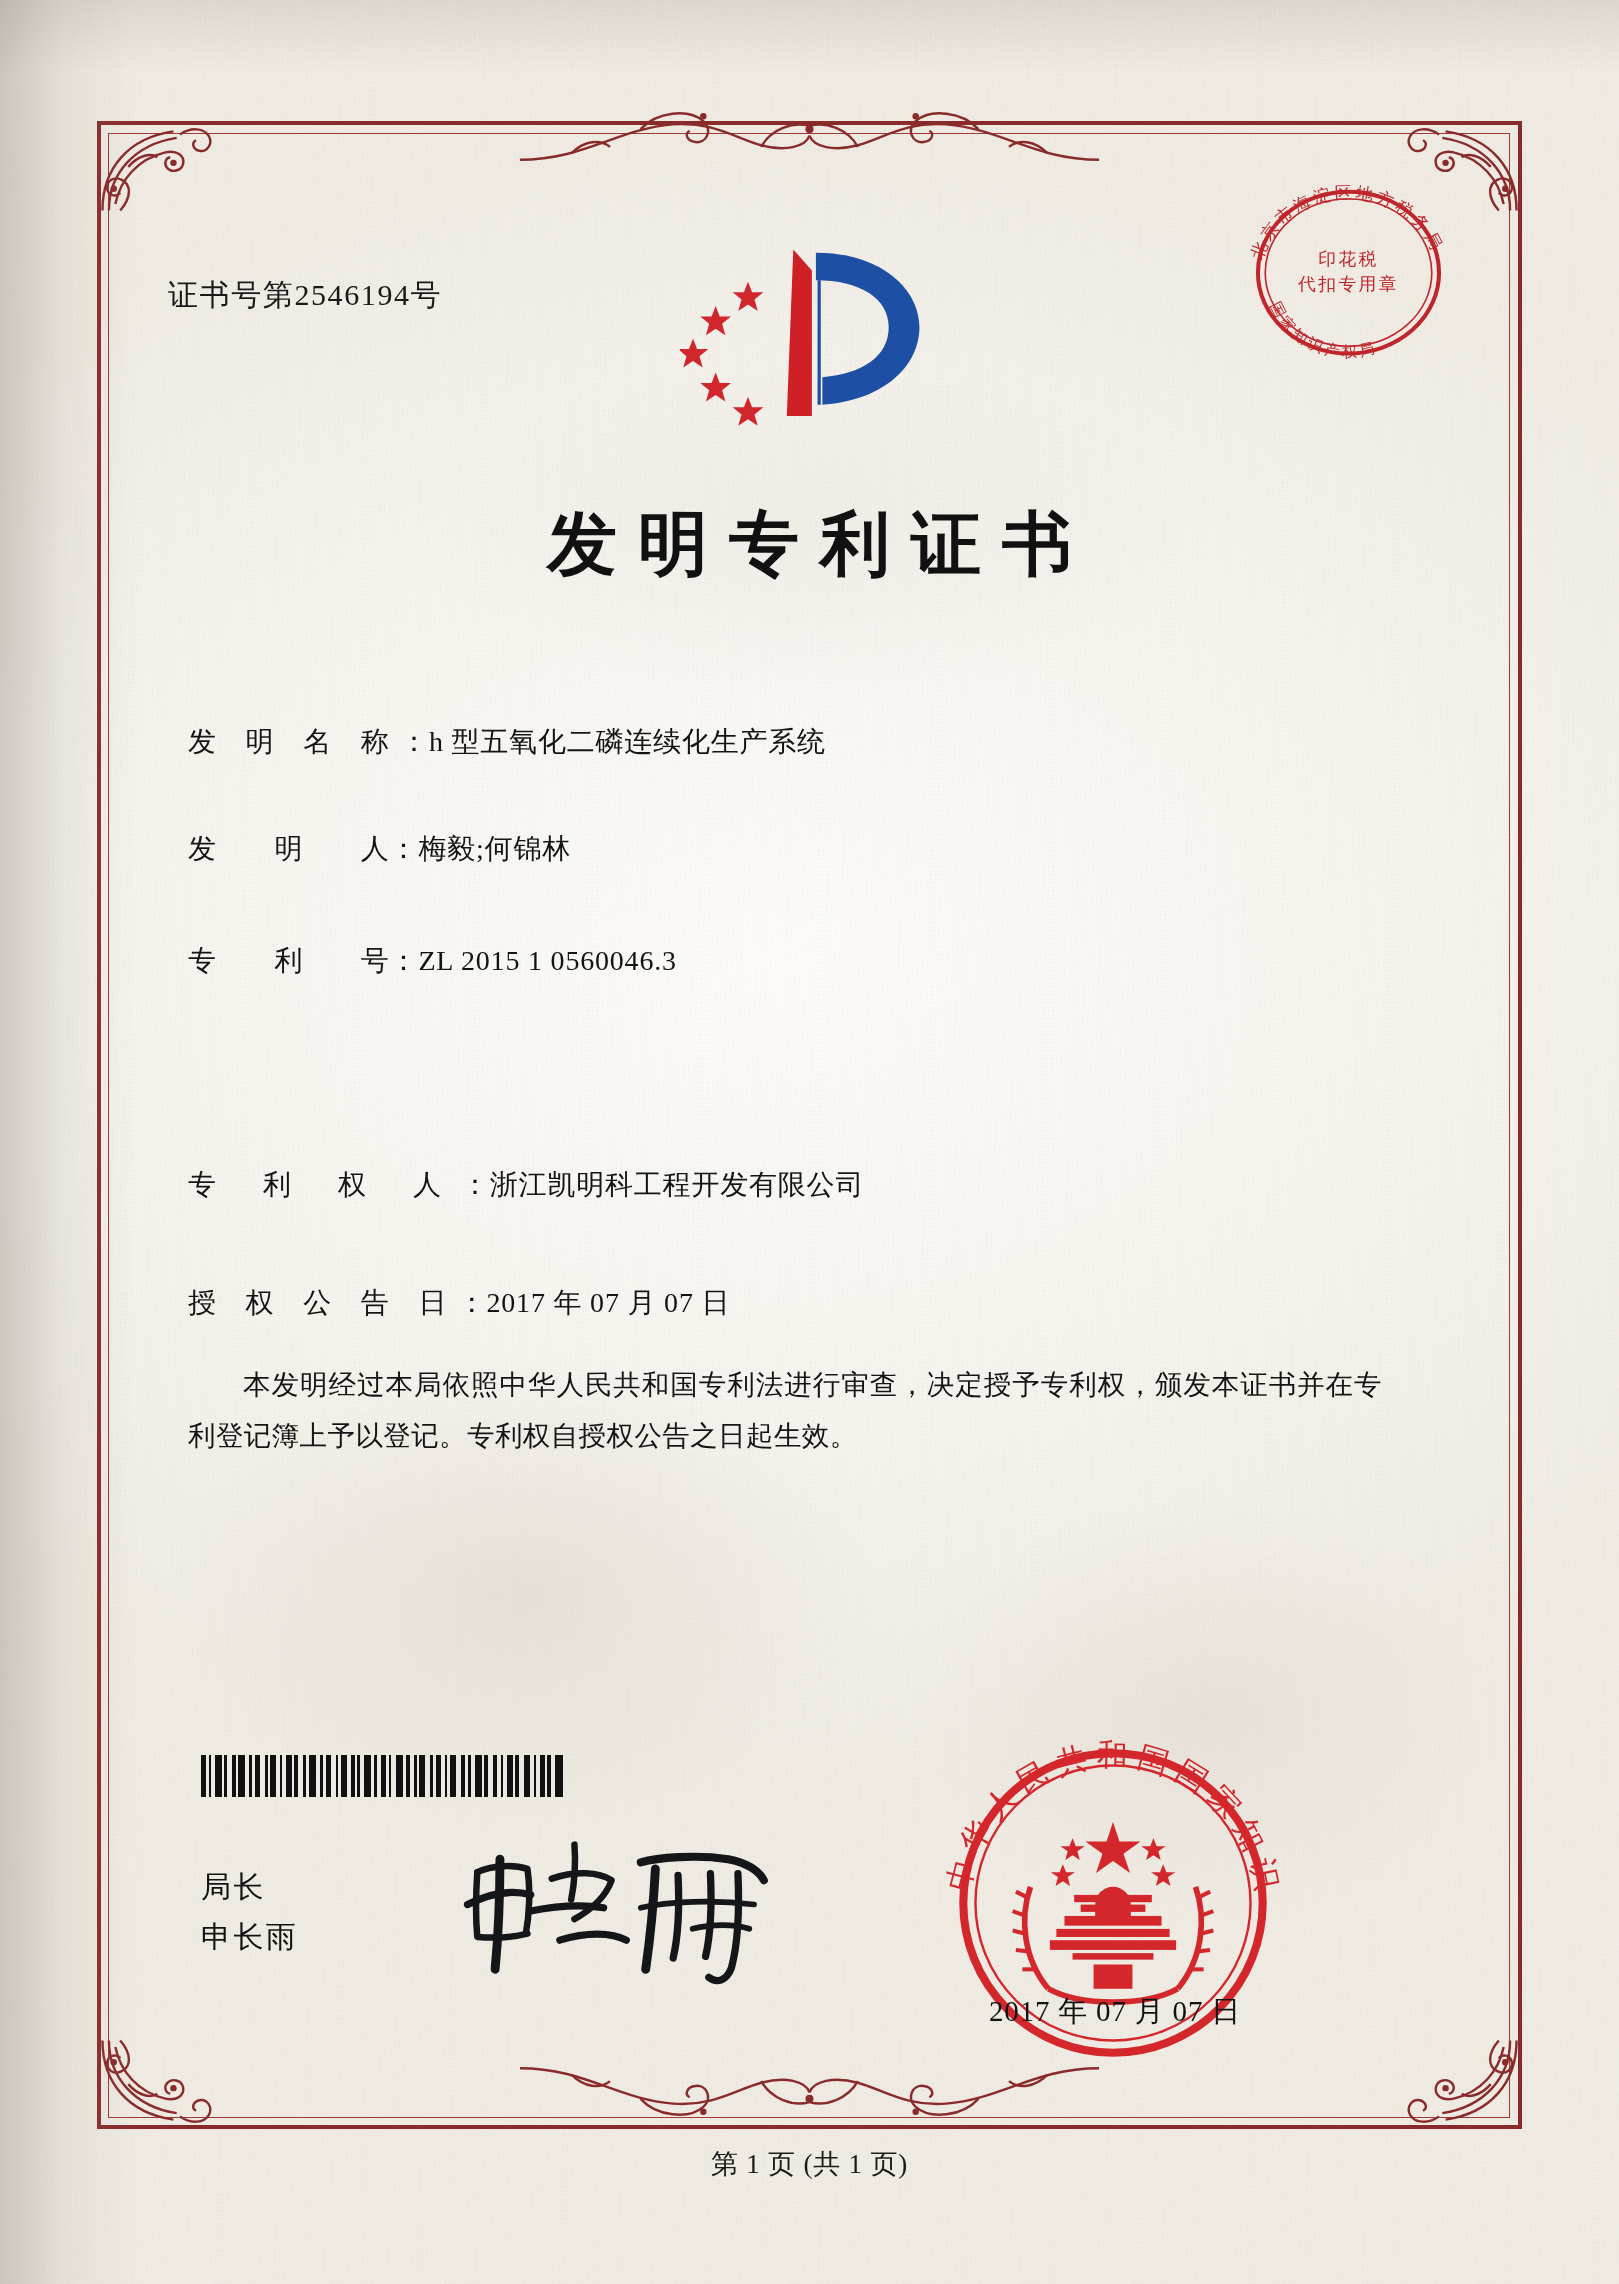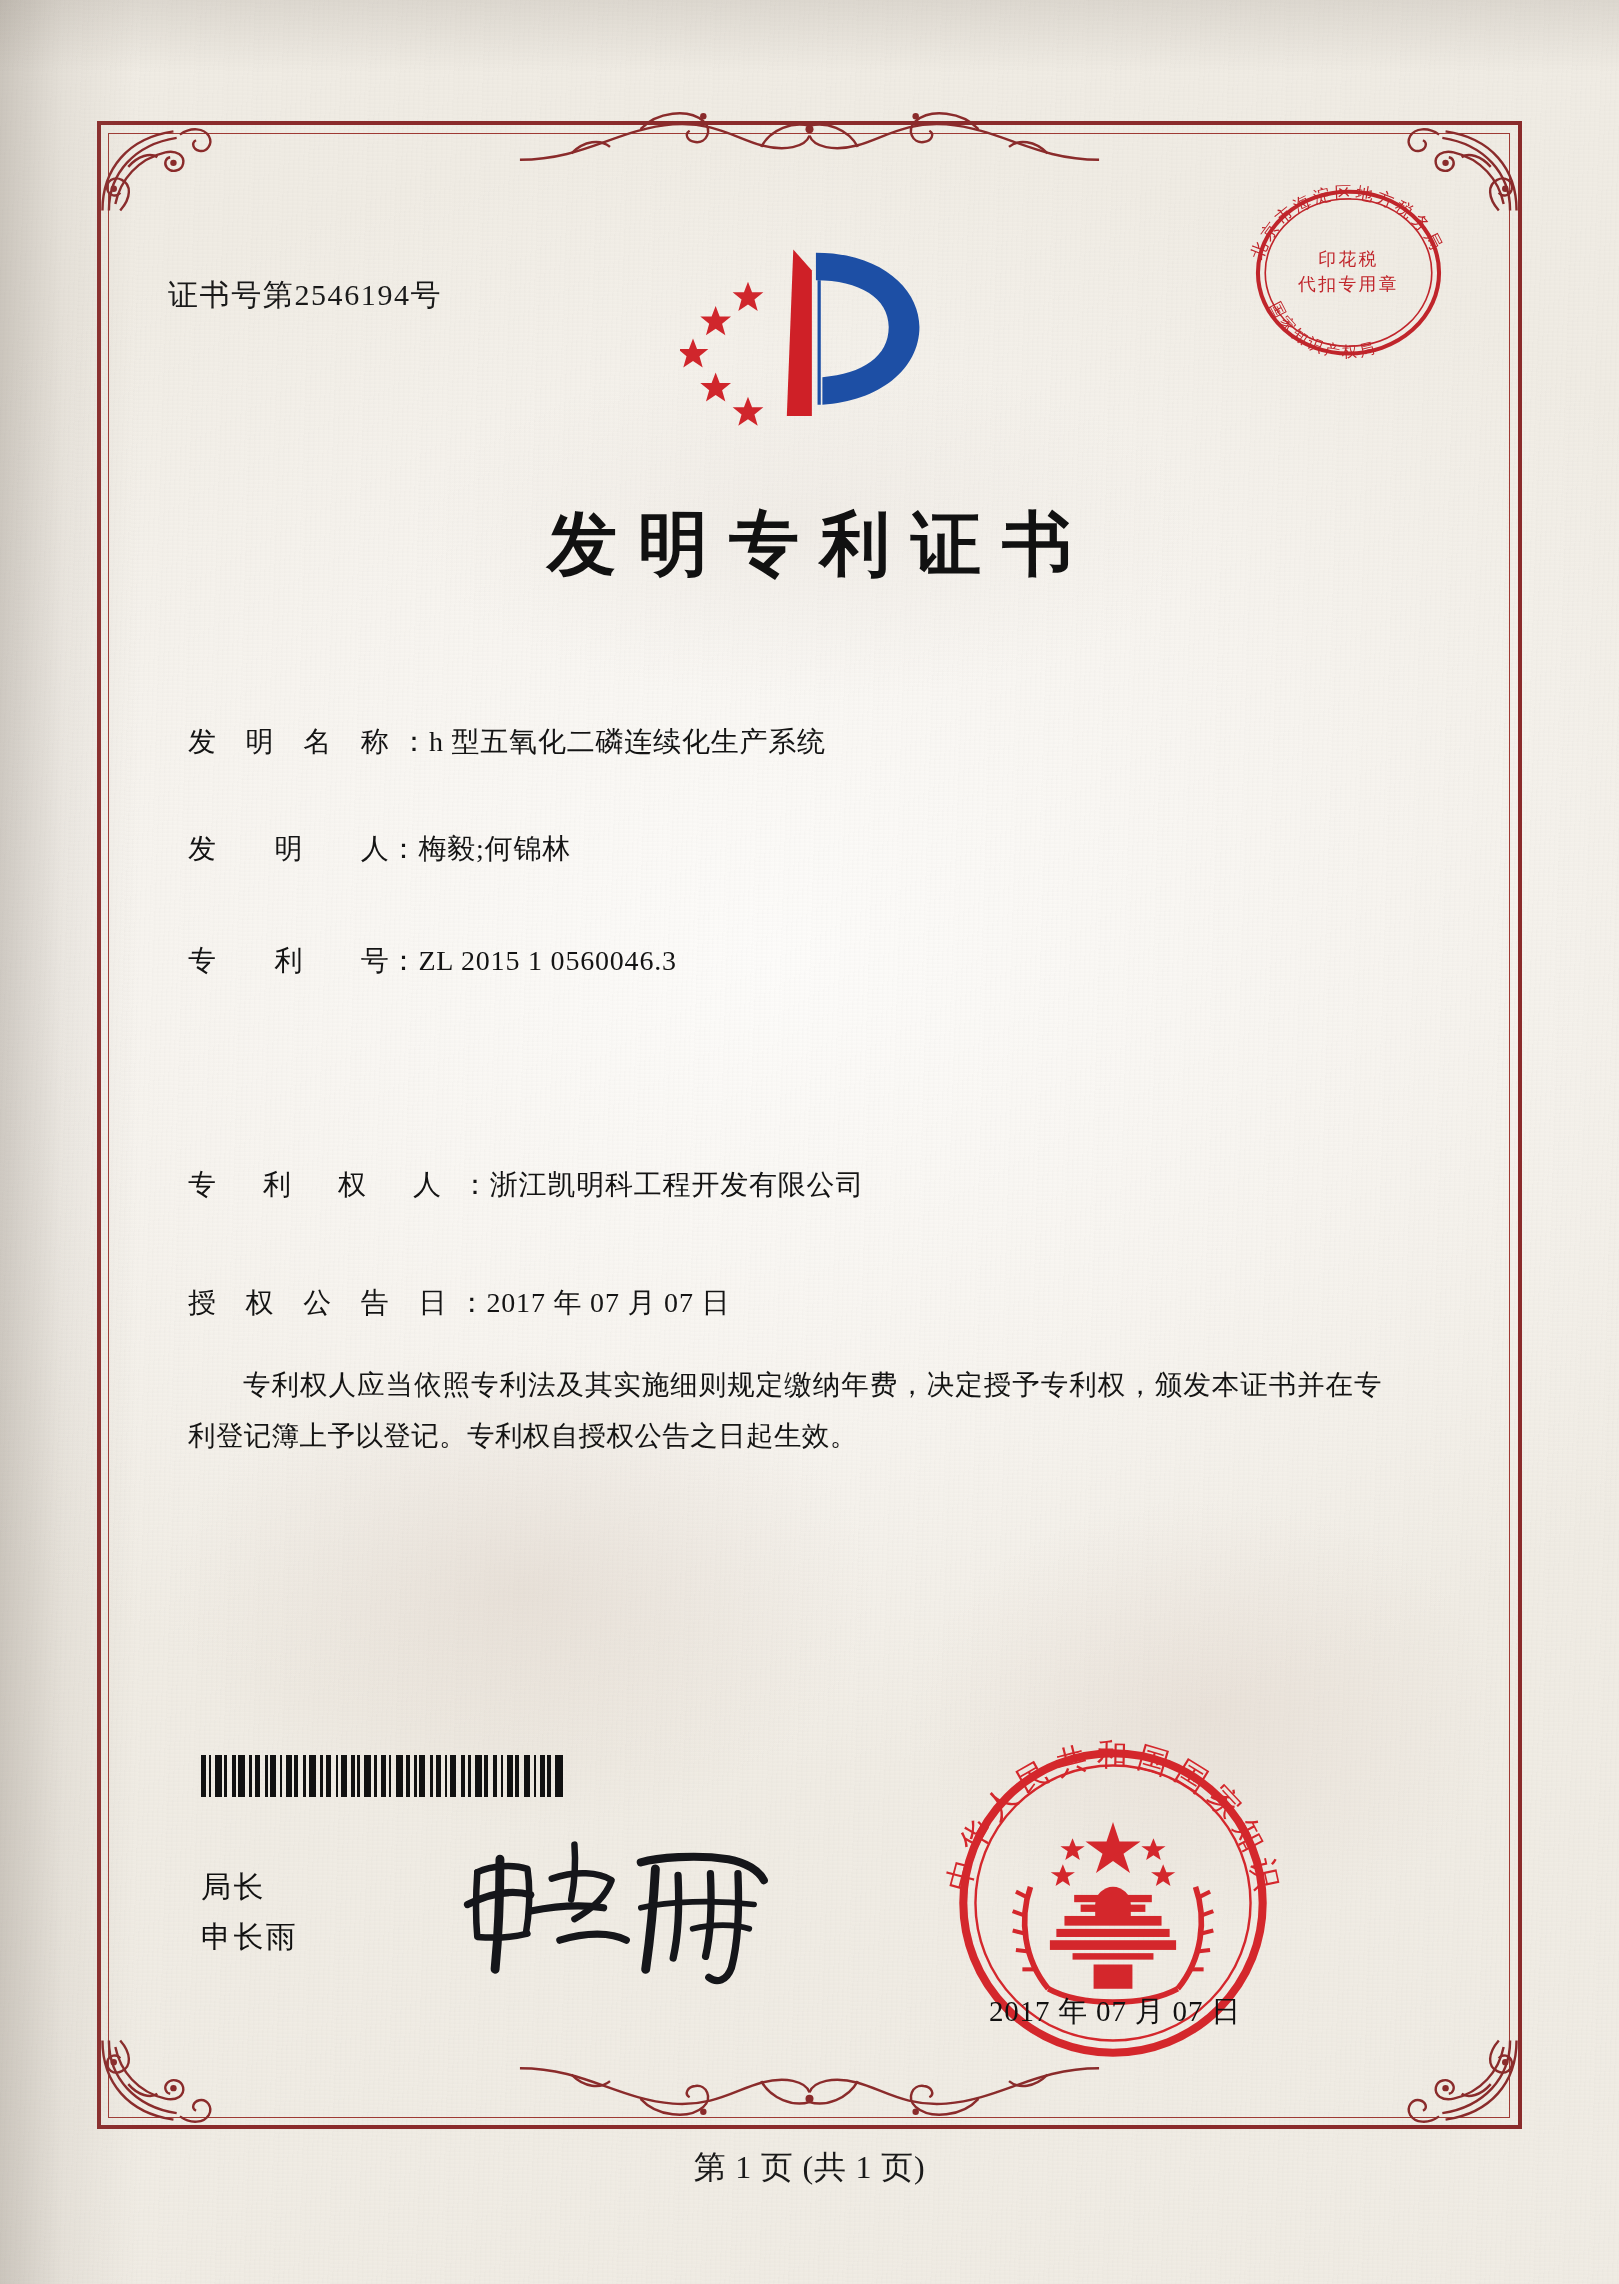--- a/index.html
+++ b/index.html
@@ -207,21 +207,21 @@
     color: #111;
     letter-spacing: 0.8px;
     white-space: nowrap;
   }
 
   
   #page-footer {
     position: absolute;
     left: 0; right: 0; top: 2146px;
     text-align: center;
-    font-size: 32px;
+    font-size: 27px;
     color: #1a1a1a;
     letter-spacing: 0.8px;
   }
 </style>
 </head>
 <body>
 
 <div id="certificate-page">
 
   <div id="paper-grain"></div>
@@ -362,21 +362,21 @@
 
   <div class="field-row" id="row-patentee">
     <span class="field-label lbl-sp-4">专 利 权 人</span><span>：</span><span class="field-value">浙江凯明科工程开发有限公司</span>
   </div>
 
   <div class="field-row" id="row-grant-date">
     <span class="field-label lbl-sp-3">授 权 公 告 日</span><span>：</span><span class="field-value">2017 年 07 月 07 日</span>
   </div>
 
   <div id="body-text">
-    <p>专利权人应当依照专利法及其实施细则规定缴纳年费，决定授予专利权，颁发本证书并在专利登记簿上予以登记。专利权自授权公告之日起生效。</p>
+    <p>本发明经过本局依照中华人民共和国专利法进行审查，决定授予专利权，颁发本证书并在专利登记簿上予以登记。专利权自授权公告之日起生效。</p>
   </div>
 
   <div id="barcode">
     <span style="width:4.9px"></span>
       <span class="gap" style="width:3.2px"></span>
     <span style="width:2.4px"></span>
       <span class="gap" style="width:4px"></span>
     <span style="width:6.5px"></span>
       <span class="gap" style="width:2.4px"></span>
     <span style="width:2.4px"></span>

